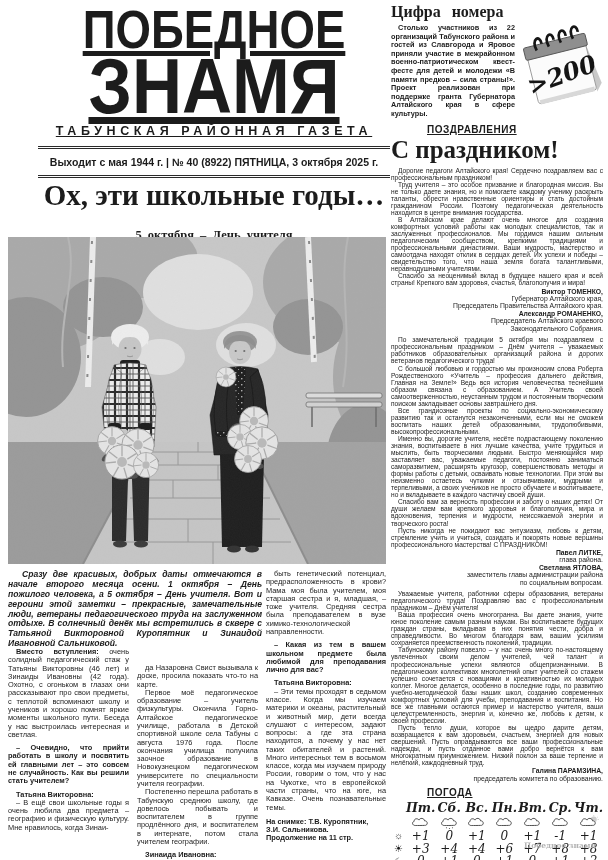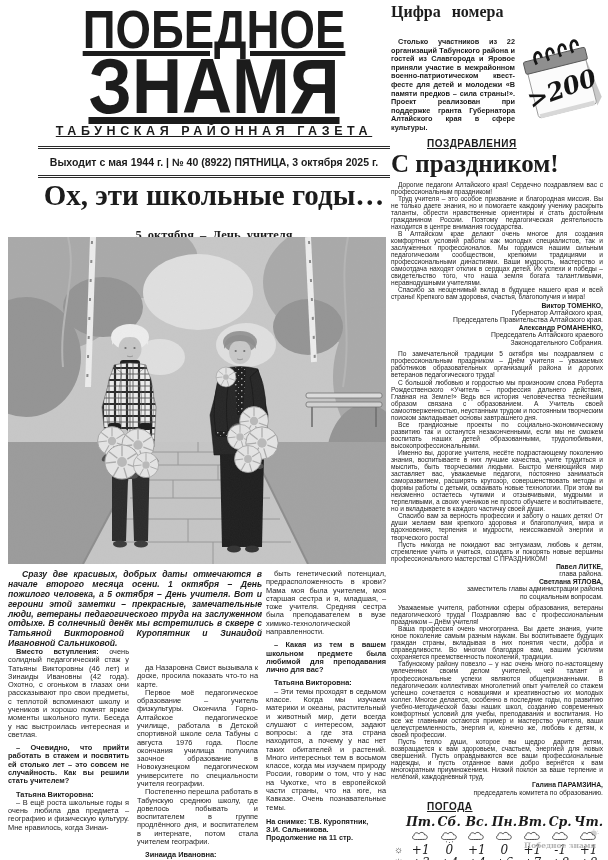--- a/index.html
+++ b/index.html
@@ -30,21 +30,21 @@
   .b{font-weight:700;}
   .c1{left:8px;top:648px;width:121px;}
   .c2{left:137px;top:664px;width:121px;}
   .c3{left:266px;top:570px;width:120px;}
   .credits{margin-top:6px;text-align:left;font-weight:700;}
   .credits div{text-indent:0;}
 
   
   .rightcol{position:absolute;left:391px;top:3px;width:212px;}
   .cifra-h{font-family:"Liberation Serif",serif;font-weight:700;font-size:16px;word-spacing:7px;}
-  .cifra-row{display:flex;gap:2px;margin-top:17px;}
+  .cifra-row{display:flex;gap:2px;margin-top:3px;}
   .cifra-t{flex:1;font-weight:700;font-size:7.3px;line-height:1.18;text-align:justify;text-indent:7px;}
   .cal{width:86px;height:86px;flex:0 0 auto;margin-top:-4px;}
   .sect{margin-top:5px;font-weight:700;font-size:10px;letter-spacing:.5px;text-decoration:underline;padding-left:36px;}
   .greet-h{font-family:"Liberation Serif",serif;font-weight:700;font-size:25px;margin:1px 0 3px;}
   .greet{margin-bottom:2px;}
   .greet p{margin:0;font-size:6.6px;line-height:1.07;text-align:justify;text-indent:7px;}
   .sig{margin:1px 0 4px;text-align:right;font-size:6.8px;line-height:1.1;}
 
   
   .wx{margin-top:4px;}
@@ -229,23 +229,23 @@
       <use href="#fl" transform="translate(38,124) scale(1.5)"></use>
     </g>
 
     <rect width="378" height="327" filter="url(#gr)" opacity="0.16"></rect>
   </svg>
 
   <div class="lead">Сразу две красивых, добрых даты отмечаются в начале второго месяца осени. 1 октября – День пожилого человека, а 5 октября – День учителя. Вот и героини этой заметки – прекрасные, замечательные люди, ветераны педагогического труда на заслуженном отдыхе. В солнечный денёк мы встретились в сквере с Татьяной Викторовной Куропятник и Зинаидой Ивановной Сальниковой.</div>
 
   <div class="coltxt c1">
     <p><span class="b">Вместо вступления:</span><span> очень солидный педагогический стаж у Татьяны Викторовны (46 лет) и Зинаиды Ивановны (42 года). Охотно, с огоньком в глазах они рассказывают про свои предметы, с теплотой вспоминают школу и учеников и хорошо помнят яркие моменты школьного пути. Беседа у нас выстроилась интересная и светлая.</span></p>
-    <p class="gap b">– Очевидно, что прийти работать в стажем и посвятить ей столько лет – это совсем не случайность. Как вы решили стать учителем?</p>
+    <p class="gap b">– Очевидно, что прийти работать в школу и посвятить ей главными лет – это совсем не случайность. Как вы решили стать учителем?</p>
     <p class="gap b">Татьяна Викторовна:</p>
-    <p>– В ещё роста школьные годы я очень любила два предмета – географию и физическую культуру. Мне нравилось, когда Зинаи-</p>
+    <p>– В ещё свои школьные годы я очень любила два предмета – географию и физическую культуру. Мне нравилось, когда Зинаи-</p>
   </div>
 
   <div class="coltxt c2">
     <p>да Назаровна Свист вызывала к доске, просила показать что-то на карте.</p>
     <p>Первое моё педагогическое образование – учитель физкультуры. Окончила Горно-Алтайское педагогическое училище, работала в Детской спортивной школе села Табуны с августа 1976 года. После окончания училища получила заочное образование в Новокузнецком педагогическом университете по специальности учителя географии.</p>
     <p>Постепенно перешла работать в Табунскую среднюю школу, где довелось побывать и воспитателем в группе продлённого дня, и воспитателем в интернате, потом стала учителем географии.</p>
     <p class="gap b">Зинаида Ивановна:</p>
     <p>– Быть может, имел место</p>
   </div>
 

